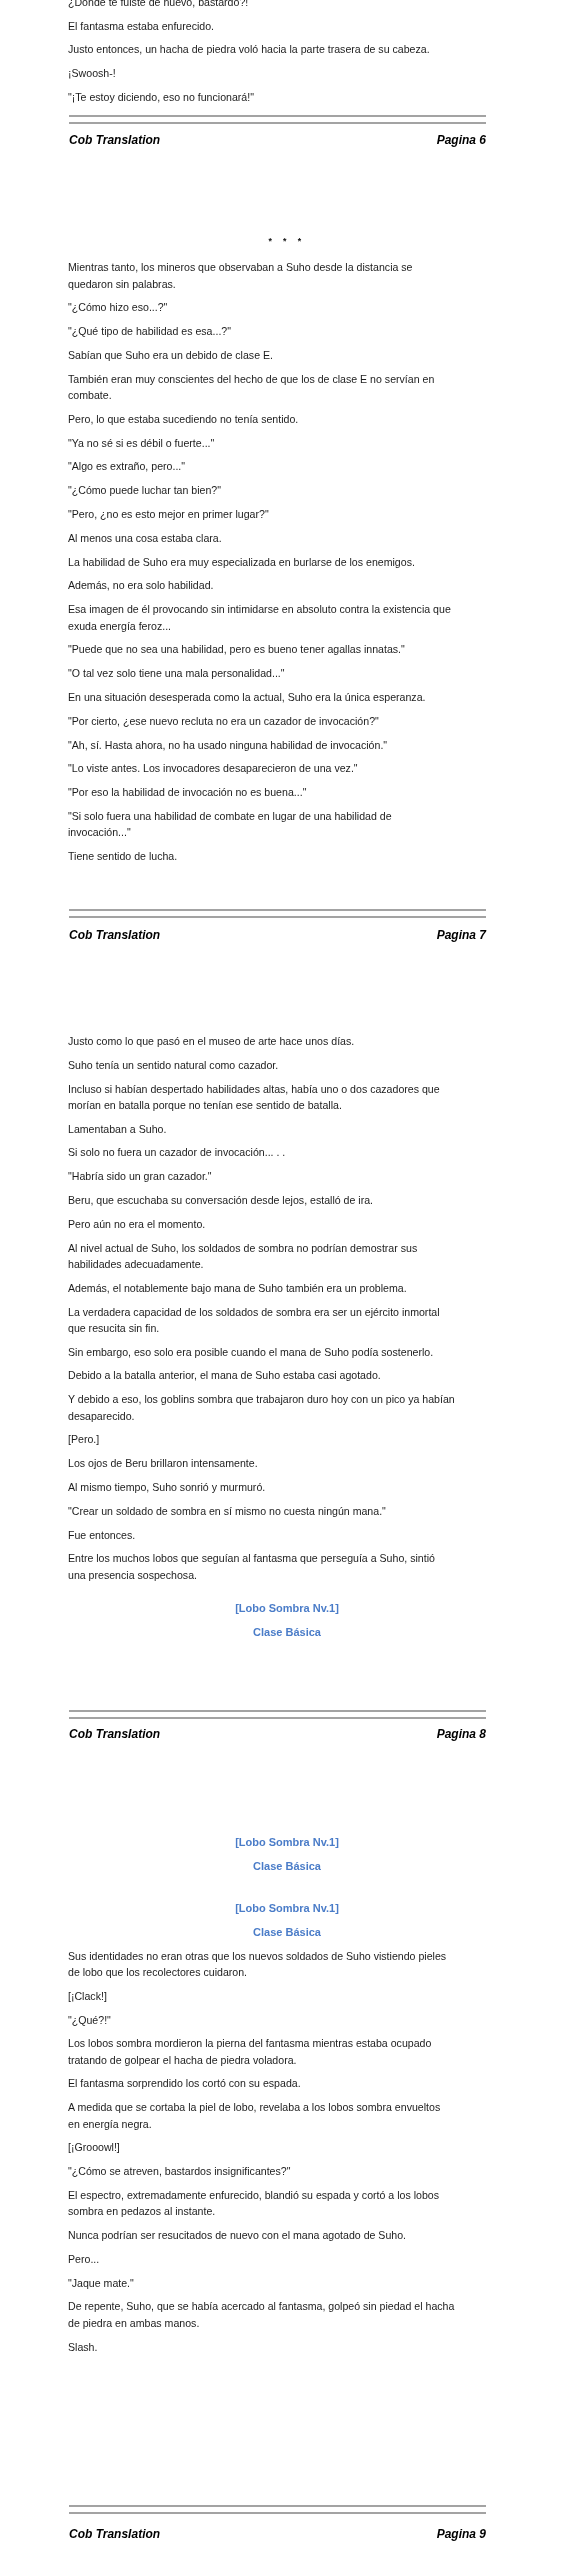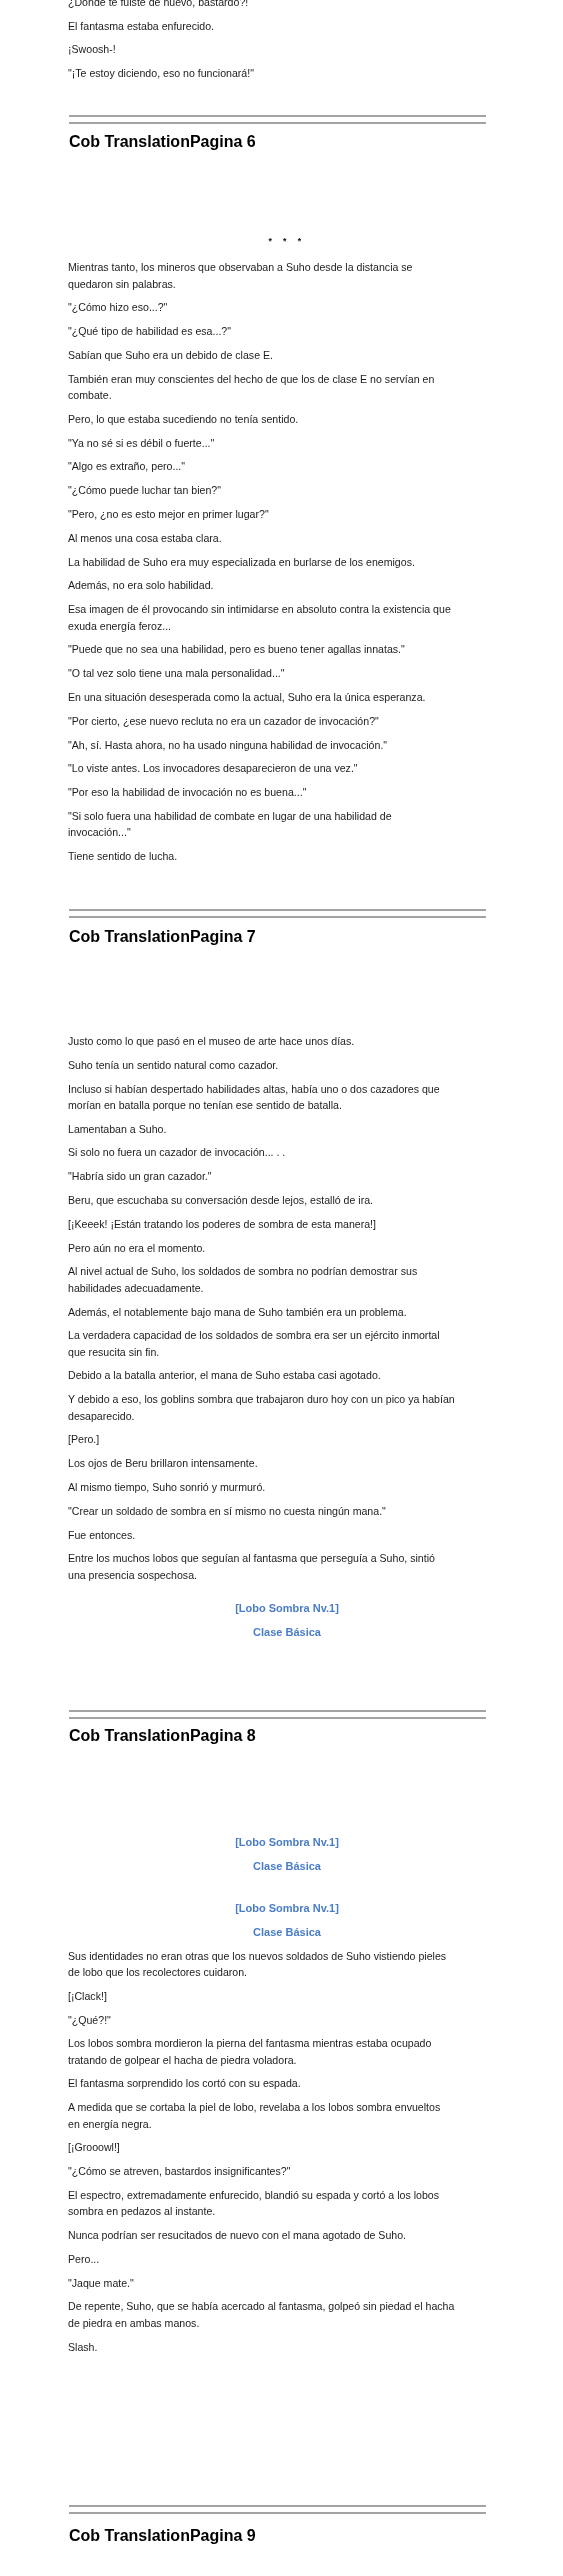--- a/index.html
+++ b/index.html
@@ -48,34 +48,37 @@
     left: 69px;
     width: 417px;
   }
   .rule { height: 1.9px; background: #a3a3a3; }
   .rule + .rule { margin-top: 5.6px; }
   .footer-row {
     position: absolute;
     left: 69px;
     width: 417px;
     display: flex;
+    justify-content: space-between;
     align-items: baseline;
-    font-size: 16px;
+    font-size: 12px;
     font-weight: bold;
+    font-style: italic;
     color: #000000;
   }
 </style>
 </head>
 <body>
 
 <div id="canvas">
 
   <section class="body-col" style="top:-6.3px">
     <p class="para">¿Dónde te fuiste de nuevo, bastardo?!</p>
     <p class="para">El fantasma estaba enfurecido.</p>
+    <p class="para">Justo entonces, un hacha de piedra voló hacia la parte trasera de su cabeza.</p>
     <p class="para">¡Swoosh-!</p>
     <p class="para">"¡Te estoy diciendo, eso no funcionará!"</p>
   </section>
 
   <div class="page-break" style="top:115px">
     <div class="rule"></div>
     <div class="rule"></div>
   </div>
   <div class="footer-row" style="top:133px">
     <span>Cob Translation</span>
@@ -124,27 +127,27 @@
 
   <section class="body-col" style="top:1033px">
     <p class="para">Justo como lo que pasó en el museo de arte hace unos días.</p>
     <p class="para">Suho tenía un sentido natural como cazador.</p>
     <p class="para">Incluso si habían despertado habilidades altas, había uno o dos cazadores que
 morían en batalla porque no tenían ese sentido de batalla.</p>
     <p class="para">Lamentaban a Suho.</p>
     <p class="para">Si solo no fuera un cazador de invocación... . .</p>
     <p class="para">"Habría sido un gran cazador."</p>
     <p class="para">Beru, que escuchaba su conversación desde lejos, estalló de ira.</p>
-    <p class="para">[¡Keeek! ¡Están tratando los poderes de sombra de esta manera!]</p>
     <p class="para">Pero aún no era el momento.</p>
     <p class="para">Al nivel actual de Suho, los soldados de sombra no podrían demostrar sus
 habilidades adecuadamente.</p>
     <p class="para">Además, el notablemente bajo mana de Suho también era un problema.</p>
     <p class="para">La verdadera capacidad de los soldados de sombra era ser un ejército inmortal
 que resucita sin fin.</p>
+    <p class="para">Sin embargo, eso solo era posible cuando el mana de Suho podía sostenerlo.</p>
     <p class="para">Debido a la batalla anterior, el mana de Suho estaba casi agotado.</p>
     <p class="para">Y debido a eso, los goblins sombra que trabajaron duro hoy con un pico ya habían
 desaparecido.</p>
     <p class="para">[Pero.]</p>
     <p class="para">Los ojos de Beru brillaron intensamente.</p>
     <p class="para">Al mismo tiempo, Suho sonrió y murmuró.</p>
     <p class="para">"Crear un soldado de sombra en sí mismo no cuesta ningún mana."</p>
     <p class="para">Fue entonces.</p>
     <p class="para">Entre los muchos lobos que seguían al fantasma que perseguía a Suho, sintió
 una presencia sospechosa.</p>

